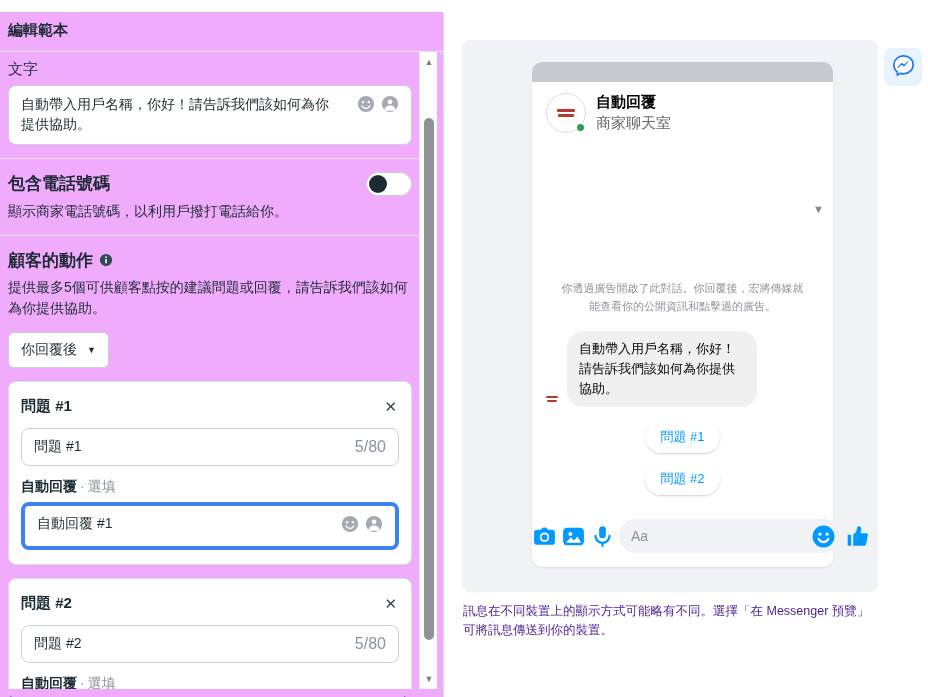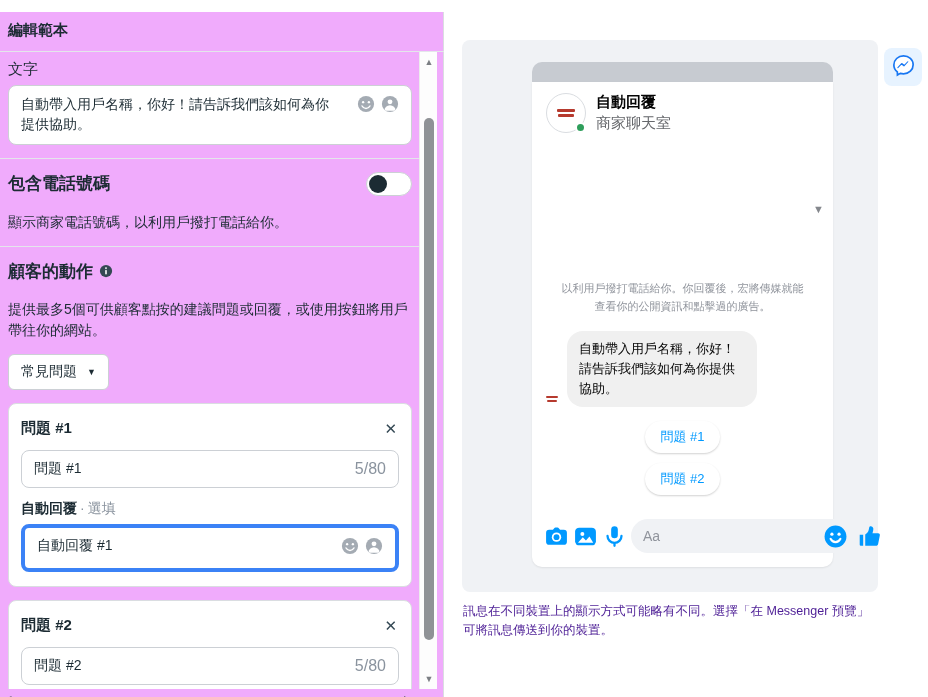--- a/index.html
+++ b/index.html
@@ -14,21 +14,21 @@
   .left-content { position:absolute; left:0; top:40px; width:420px; height:637px; overflow:hidden; padding:0 8px; }
 
   .field-label { margin-top:8px; font-size:15px; }
   .text-box { position:relative; margin-top:6px; border:1px solid #ccd0d5; border-radius:8px;
     padding:9px 70px 9px 12px; font-size:14px; line-height:1.42; min-height:56px; background:#fff; }
   .box-icons { position:absolute; top:9px; right:12px; display:flex; gap:6px; align-items:center; }
   .divider { margin:13px -8px 0; border-top:1px solid #e4e6eb; }
 
   .section-title-row { margin-top:13px; display:flex; align-items:flex-start; justify-content:space-between; }
   .section-title { font-size:17px; font-weight:bold; display:flex; align-items:center; gap:6px; }
-  .section-desc { margin-top:16px; font-size:14px; line-height:1.5; color:#1c2b33; max-width:404px; }
+  .section-desc { margin-top:5px; font-size:14px; line-height:1.5; color:#1c2b33; max-width:404px; }
 
   .toggle { width:46px; height:24px; border:1px solid #ccd0d5; border-radius:13px; background:#fff; position:relative; cursor:pointer; flex:none; }
   .toggle .knob { position:absolute; left:2px; top:2px; width:18px; height:18px; border-radius:50%; background:#1c2b33; }
 
   .dropdown-btn { margin-top:13px; display:inline-flex; align-items:center; gap:10px;
     border:1px solid #ccd0d5; border-radius:6px; background:#fff; padding:8px 12px; font-size:14px; color:#1c2b33; cursor:pointer; }
   .dropdown-btn .caret { font-size:9px; color:#1c2b33; }
 
   .question-card { margin-top:13px; border:1px solid #dadde1; border-radius:8px; background:#fff; padding:15px 12px 14px; }
   .card-header { display:flex; align-items:center; justify-content:space-between; }
@@ -71,21 +71,21 @@
   .disclaimer { width:252px; text-align:center; font-size:11px; line-height:1.55; color:#90949c; margin-bottom:16px; }
   .msg-row { align-self:stretch; display:flex; align-items:flex-end; gap:7px; padding:0 12px; margin-bottom:14px; }
   .mini-avatar { width:16px; height:16px; flex:none; display:flex; flex-direction:column; gap:1.5px; align-items:center; justify-content:center; }
   .mini-line { height:2px; border-radius:1px; background:#b63a2e; }
   .mini-line.l1 { width:12px; } .mini-line.l2 { width:10px; }
   .bubble { background:#f0f0f0; border-radius:16px; padding:8px 12px; font-size:13px; line-height:1.55; color:#050505; max-width:190px; }
   .chip { background:#fff; border-radius:17px; padding:7px 15px; font-size:13px; color:#0099ff;
     box-shadow:0 1px 2px rgba(0,0,0,.18); margin-bottom:10px; cursor:pointer; }
   .pv-arrow { position:absolute; right:9px; color:#84878c; font-size:11px; cursor:pointer; } .pv-arrow.down { top:62px; }
 
-  .composer { display:flex; align-items:center; gap:4px; padding:8px 12px 14px; }
+  .composer { display:flex; align-items:center; gap:4px; padding:8px 0 14px; }
   .composer .cicon { flex:none; display:flex; cursor:pointer; }
   .composer-pill { flex:1; height:34px; background:#f0f2f5; border-radius:17px; display:flex; align-items:center; padding:0 6px 0 12px; }
   .composer-input { flex:1; border:none; background:transparent; outline:none; font-size:14px; color:#1c2b33; min-width:0;
     font-family:"Liberation Sans","DejaVu Sans",sans-serif; }
   .composer-input::placeholder { color:#90949c; }
 
   .messenger-tab { position:absolute; left:884px; top:48px; width:38px; height:38px; background:#e7f3ff; border-radius:8px;
     display:flex; align-items:center; justify-content:center; cursor:pointer; }
 
   .preview-caption { position:absolute; left:463px; top:602px; width:415px; font-size:12.5px; line-height:1.55; color:#4c1d95; }
@@ -152,24 +152,24 @@
           <span>顧客的動作</span>
           <span class="gray-icon">
             <svg viewBox="0 0 16 16" width="14" height="14">
                 <circle cx="8" cy="8" r="7" fill="#344854"></circle>
                 <circle cx="8" cy="4.7" r="1.1" fill="#fff"></circle>
                 <rect x="7.1" y="6.7" width="1.8" height="5.2" rx="0.9" fill="#fff"></rect>
               </svg>
           </span>
         </div>
       </div>
-      <div class="section-desc">提供最多5個可供顧客點按的建議問題或回覆，或使用按鈕將用戶帶往你的網站。</div>
+      <div class="section-desc">提供最多5個可供顧客點按的建議問題或回覆，請告訴我們該如何為你提供協助。</div>
 
       <button class="dropdown-btn">
-        <span>常見問題</span>
+        <span>你回覆後</span>
         <span class="caret">▼</span>
       </button>
 
       
       <div class="question-card">
         <div class="card-header">
           <div class="card-title">問題 #1</div>
           <button class="close-btn"><span>✕</span></button>
         </div>
         <div class="q-input-row">
@@ -245,21 +245,21 @@
             <div class="logo-line l2"></div>
             <div class="online-dot"></div>
           </div>
           <div>
             <div class="biz-name">自動回覆</div>
             <div class="biz-sub">商家聊天室</div>
           </div>
         </div>
 
         <div class="chat-area">
-          <div class="disclaimer">以利用戶撥打電話給你。你回覆後，宏將傳媒就能查看你的公開資訊和點擊過的廣告。</div>
+          <div class="disclaimer">你透過廣告開啟了此對話。你回覆後，宏將傳媒就能查看你的公開資訊和點擊過的廣告。</div>
           <div class="msg-row">
             <div class="mini-avatar">
               <div class="mini-line l1"></div>
               <div class="mini-line l2"></div>
             </div>
             <div class="bubble">自動帶入用戶名稱，你好！請告訴我們該如何為你提供協助。</div>
           </div>
           <div class="chip">問題 #1</div>
           <div class="chip">問題 #2</div>
 

